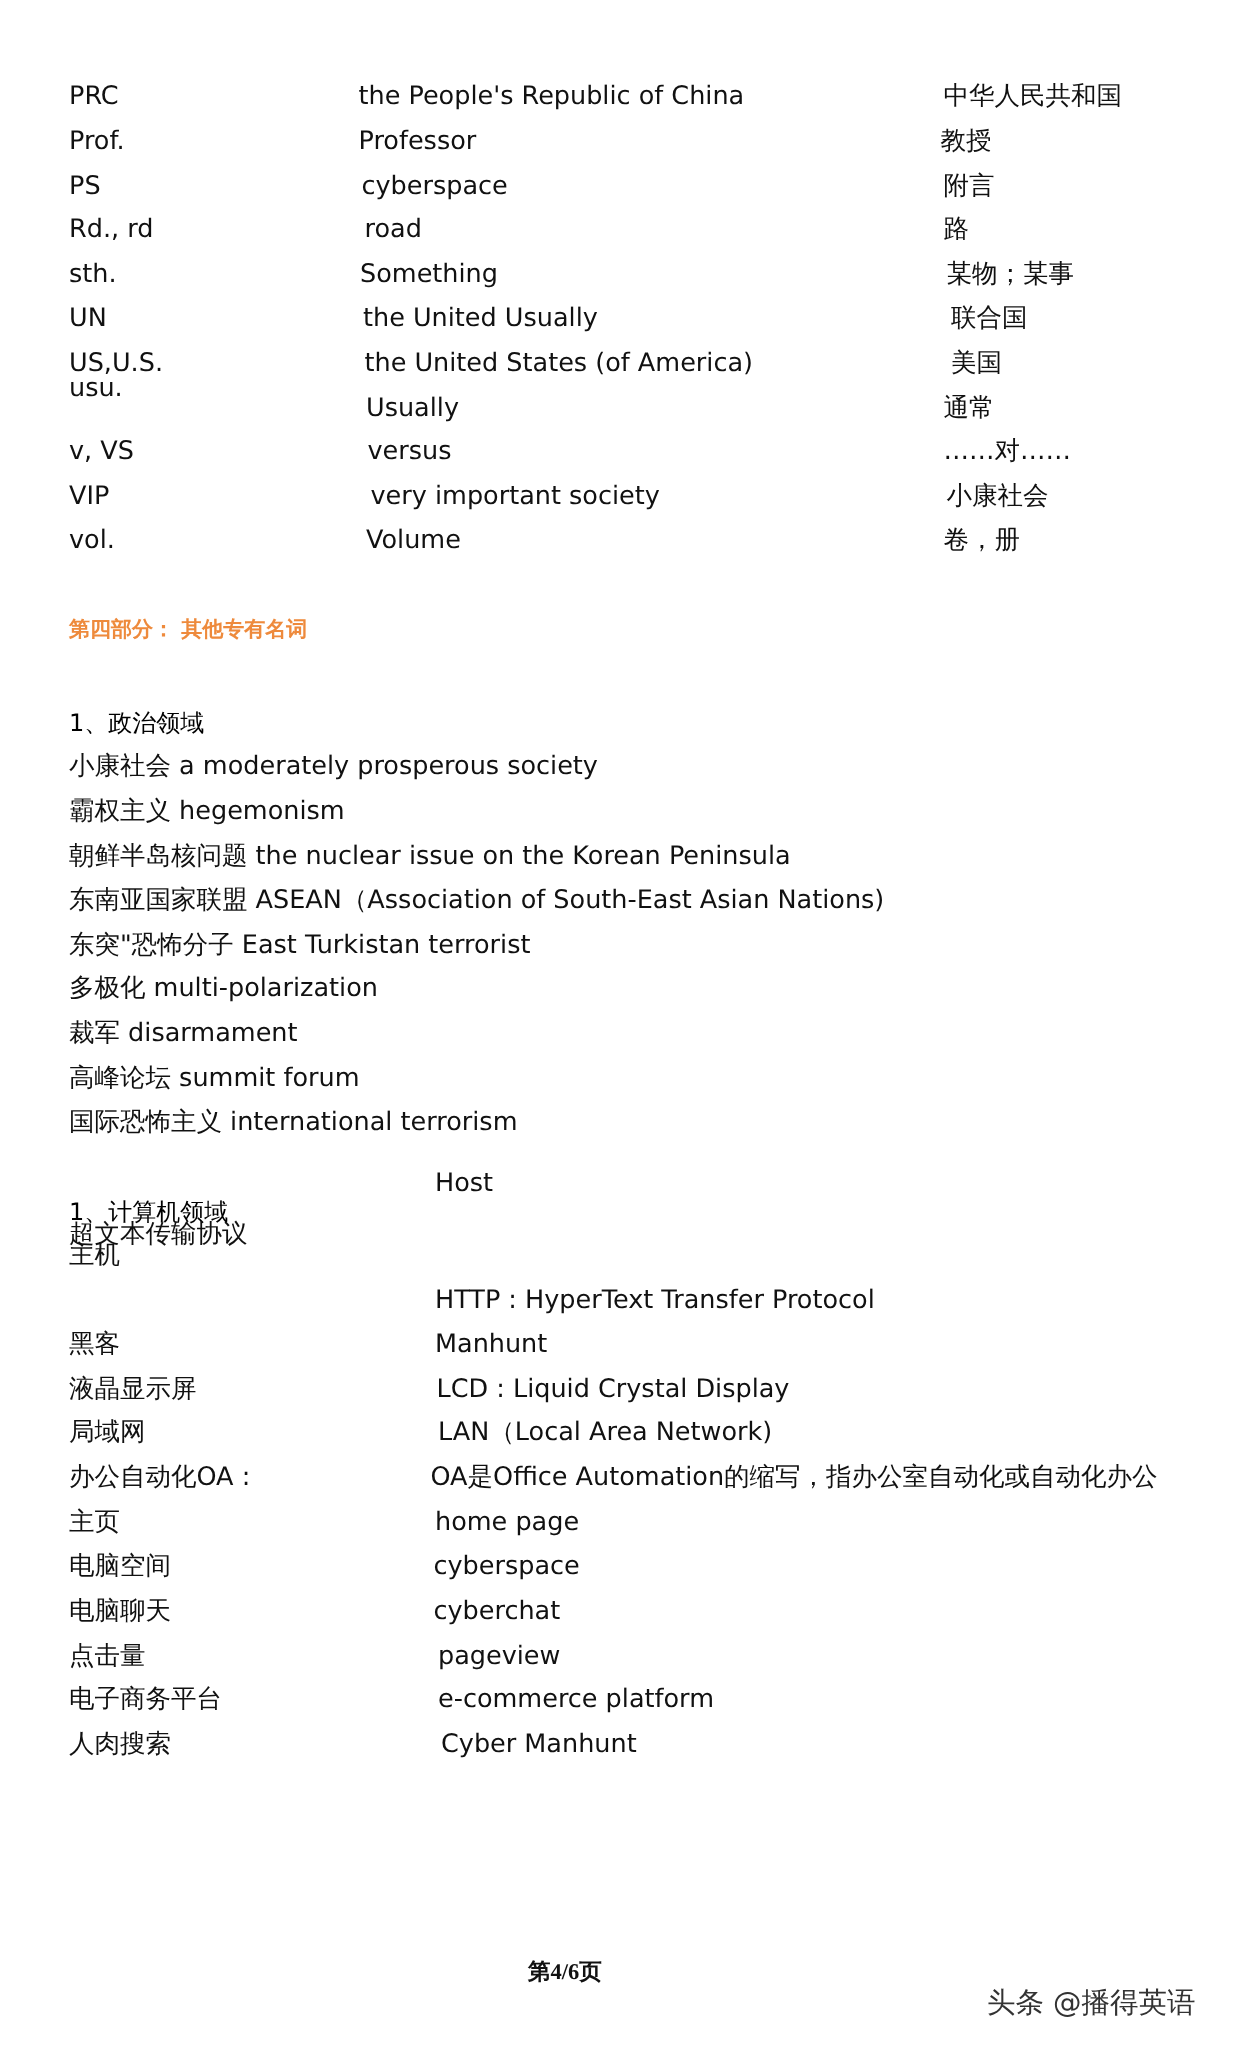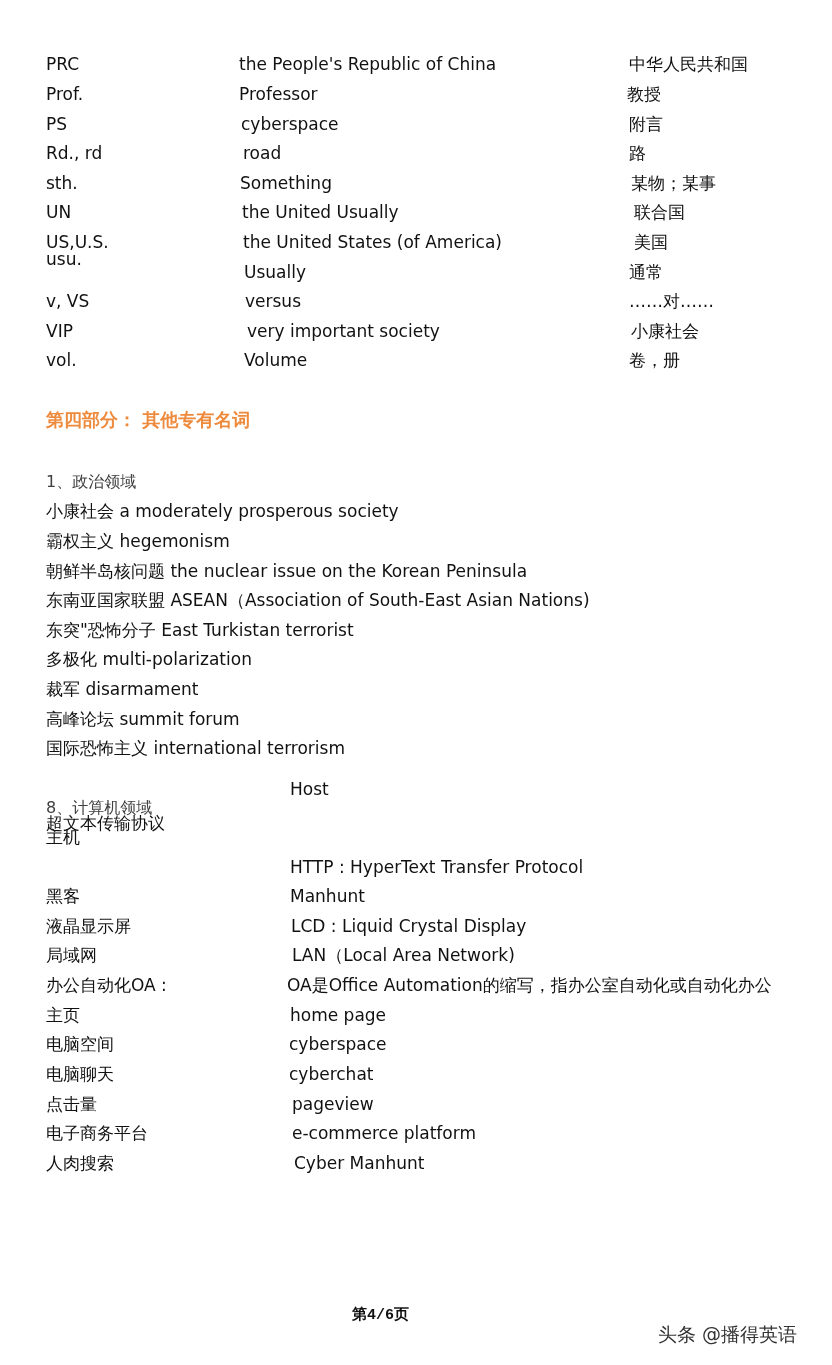--- a/index.html
+++ b/index.html
@@ -1,23 +1,23 @@
 <!DOCTYPE html>
 <html><head>
 <meta charset="utf-8">
 <style>
   html, body { margin: 0; padding: 0; }
   body {
     width: 832px; height: 1365px; background: #ffffff; position: relative; overflow: hidden;
     font-family: "DejaVu Sans", "Liberation Sans", sans-serif; color: #111;
   }
   .row { position: absolute; font-size: 17px; line-height: 22px; white-space: nowrap; }
-  .heading { position: absolute; left: 46px; font-size: 18px; font-weight: bold; color: #ee8a3c; line-height: 24px; }
-  .sub { position: absolute; left: 46px; font-size: 16px; color: #404040; line-height: 22px; }
-  .footer-page { position: absolute; left: 352px; top: 1305px; font-family: Liberation Mono, monospace; font-size: 15px; font-weight: bold; }
+  .heading { position: absolute; left: 46px; font-size: 14px; font-weight: bold; color: #ee8a3c; line-height: 24px; }
+  .sub { position: absolute; left: 46px; font-size: 16px; color: #000000; line-height: 22px; }
+  .footer-page { position: absolute; left: 352px; top: 1305px; font-family: Liberation Serif, serif; font-size: 15px; font-weight: bold; }
   .watermark { position: absolute; left: 658px; top: 1322px; font-size: 19px; color: #333; }
 </style>
 </head>
 <body>
 
 <div>
   <div class="row" style="left:46px;top:53px">PRC</div>
   <div class="row" style="left:239px;top:53px">the People's Republic of China</div>
   <div class="row" style="left:629px;top:53px">中华人民共和国</div>
 
@@ -70,21 +70,21 @@
   <div class="row" style="left:46px;top:530px">霸权主义 hegemonism</div>
   <div class="row" style="left:46px;top:560px">朝鲜半岛核问题 the nuclear issue on the Korean Peninsula</div>
   <div class="row" style="left:46px;top:589px">东南亚国家联盟 ASEAN（Association of South-East Asian Nations)</div>
   <div class="row" style="left:46px;top:619px">东突"恐怖分子 East Turkistan terrorist</div>
   <div class="row" style="left:46px;top:648px">多极化 multi-polarization</div>
   <div class="row" style="left:46px;top:678px">裁军 disarmament</div>
   <div class="row" style="left:46px;top:708px">高峰论坛 summit forum</div>
   <div class="row" style="left:46px;top:737px">国际恐怖主义 international terrorism</div>
 </div>
 
-<div class="sub" style="top:797px">8、计算机领域</div>
+<div class="sub" style="top:797px">1、计算机领域</div>
 <div>
   <div class="row" style="left:46px;top:826px">主机</div>
   <div class="row" style="left:290px;top:778px">Host</div>
 
   <div class="row" style="left:46px;top:812px">超文本传输协议</div>
   <div class="row" style="left:290px;top:856px">HTTP : HyperText Transfer Protocol</div>
 
   <div class="row" style="left:46px;top:885px">黑客</div>
   <div class="row" style="left:290px;top:885px">Manhunt</div>
 

